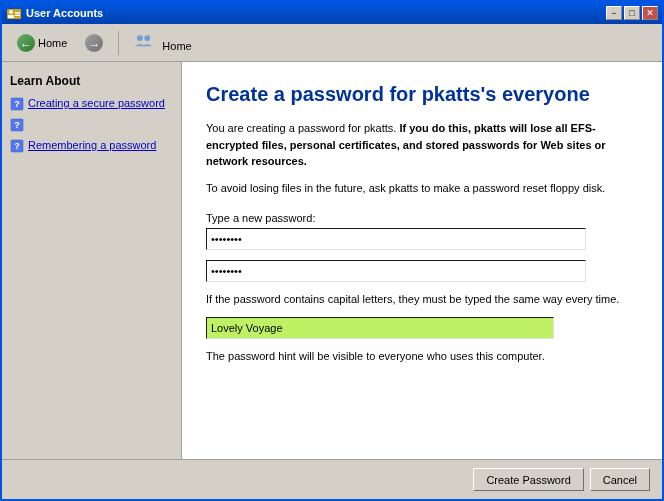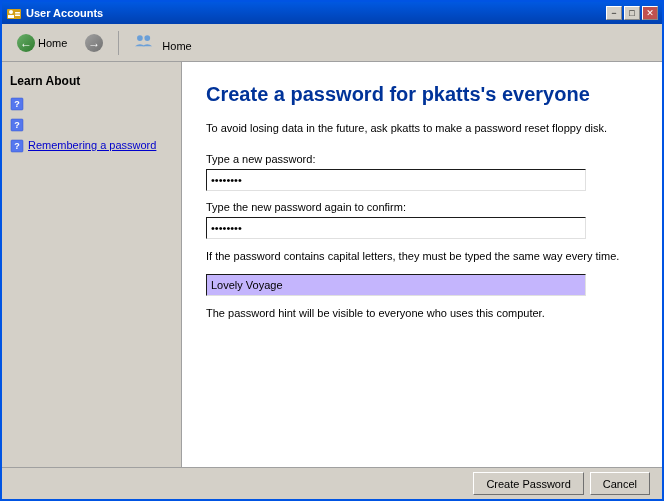--- a/index.html
+++ b/index.html
@@ -239,49 +239,49 @@
       border-left-color: #707070;
       border-bottom-color: #e0e0e0;
       border-right-color: #e0e0e0;
       padding: 2px 4px;
       font-size: 11px;
       font-family: Tahoma, Arial, sans-serif;
       background: white;
     }
 
     .text-field {
-      width: 380px;
+      width: 348px;
       height: 22px;
       border: 1px inset #a0a0a0;
       border-top-color: #707070;
       border-left-color: #707070;
       border-bottom-color: #e0e0e0;
       border-right-color: #e0e0e0;
       padding: 2px 4px;
       font-size: 11px;
       font-family: Tahoma, Arial, sans-serif;
-      background: #c4b5fd;
+      background: #bef264;
     }
 
     .hint-note {
       font-size: 11px;
       margin-top: 8px;
       line-height: 1.4;
     }
 
     .capital-note {
       font-size: 11px;
       margin-bottom: 10px;
       line-height: 1.4;
     }
 
     
     .bottom-bar {
       background: #d4d0c8;
-      height: 32px;
+      height: 40px;
       display: flex;
       align-items: center;
       justify-content: flex-end;
       padding: 0 12px;
       gap: 6px;
       border-top: 1px solid #a0a0a0;
       flex-shrink: 0;
     }
 
     .btn {
@@ -347,20 +347,21 @@
   <div class="content-area">
 
     <div class="sidebar">
       <div class="sidebar-title">Learn About</div>
 
       <div class="sidebar-item">
         <svg class="sidebar-item-icon" viewBox="0 0 14 14">
           <rect x="1" y="1" width="12" height="12" rx="1" fill="#5577ee" stroke="#3355cc" stroke-width="0.5"></rect>
           <text x="7" y="10" text-anchor="middle" fill="white" font-size="9" font-weight="bold">?</text>
         </svg>
+        <span class="sidebar-item-text">Creating a secure password</span>
       </div>
 
       <div class="sidebar-item">
         <svg class="sidebar-item-icon" viewBox="0 0 14 14">
           <rect x="1" y="1" width="12" height="12" rx="1" fill="#5577ee" stroke="#3355cc" stroke-width="0.5"></rect>
           <text x="7" y="10" text-anchor="middle" fill="white" font-size="9" font-weight="bold">?</text>
         </svg>
       </div>
 
       <div class="sidebar-item">
@@ -368,30 +369,33 @@
           <rect x="1" y="1" width="12" height="12" rx="1" fill="#5577ee" stroke="#3355cc" stroke-width="0.5"></rect>
           <text x="7" y="10" text-anchor="middle" fill="white" font-size="9" font-weight="bold">?</text>
         </svg>
         <span class="sidebar-item-text">Remembering a password</span>
       </div>
     </div>
 
     <div class="main-panel">
       <div class="page-title">Create a password for pkatts's everyone</div>
 
-
-      <div class="info-text">To avoid losing data in the future, ask pkatts to make a password reset floppy disk.</div>
+      <div class="warning-text">
+        <span>You are creating a password for pkatts.</span>
+        <strong>If you do this, pkatts will lose all EFS-encrypted files, personal certificates, and stored passwords for Web sites or network resources.</strong>
+      </div>
+
+      <div class="info-text">To avoid losing files in the future, ask pkatts to make a password reset floppy disk.</div>
 
       <div class="field-group">
         <div class="field-label">Type a new password:</div>
         <input type="password" class="password-field" value="12345678" style="">
       </div>
 
       <div class="field-group">
-        <div class="field-label">Type the new password again to confirm:</div>
         <input type="password" class="password-field" value="12345678" style="">
       </div>
 
       <div class="capital-note">If the password contains capital letters, they must be typed the same way every time.</div>
 
       <div class="field-group">
         <input type="text" class="text-field" value="Lovely Voyage" style="">
       </div>
 
       <div class="hint-note">The password hint will be visible to everyone who uses this computer.</div>

